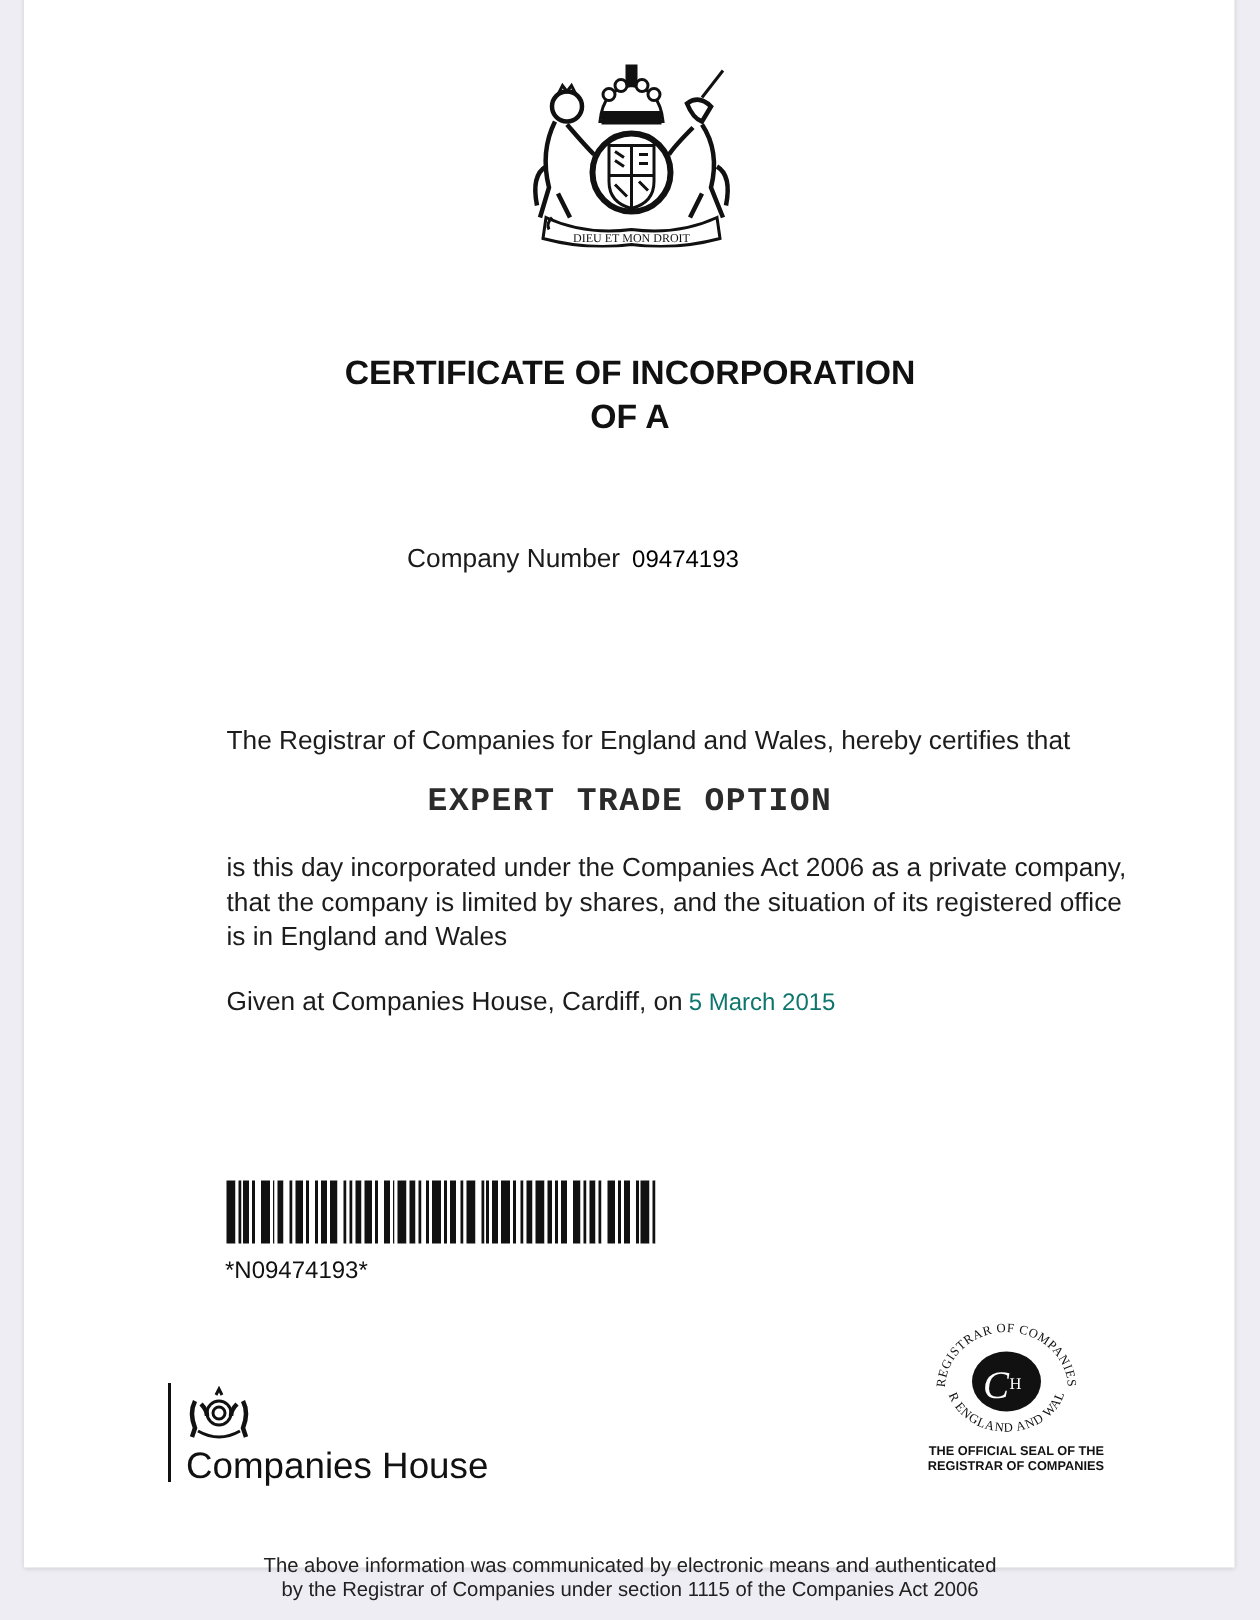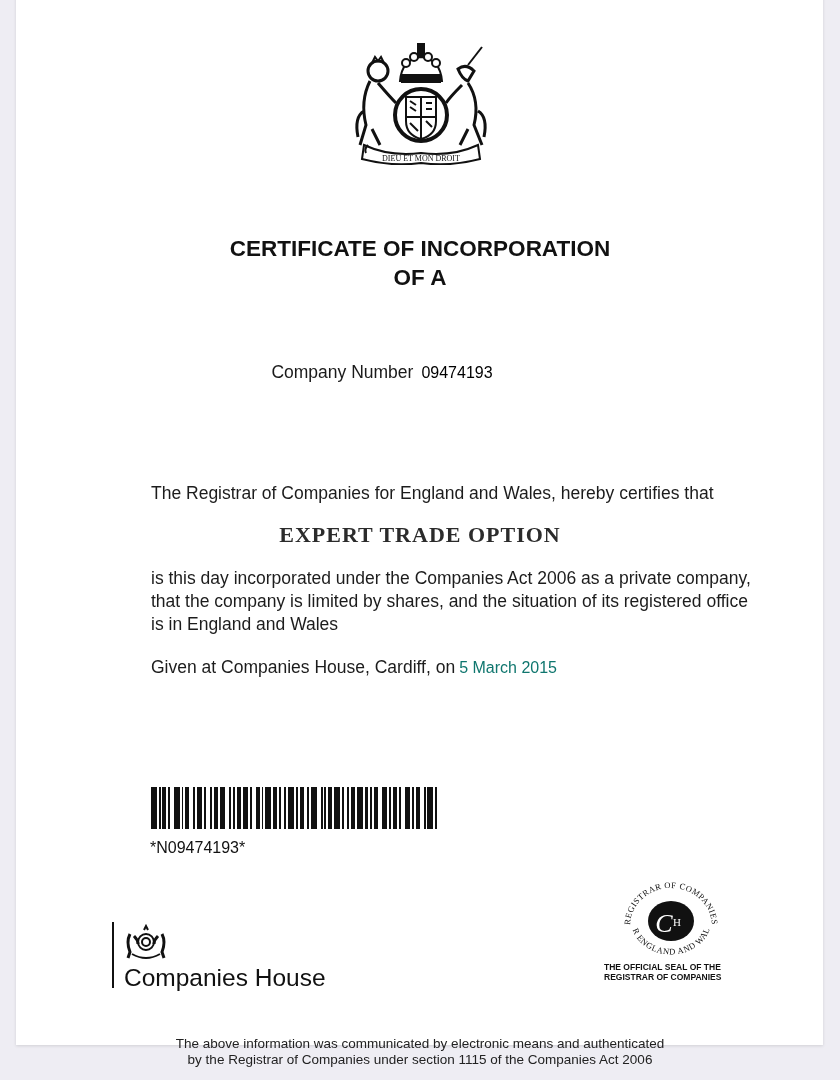--- a/index.html
+++ b/index.html
@@ -32,21 +32,21 @@
     font-size:17.5px; color:#1a1a1a;
   }
   .company-number .num { font-size:16px; margin-left:8px; color:#000; }
   .body-text {
     position:absolute; left:151px; width:610px;
     font-size:17.5px; line-height:23px; color:#1c1c1c;
   }
   .p1 { top:482px; }
   .company-name {
     position:absolute; top:522px; left:0; width:840px; text-align:center;
-    font-family:Liberation Serif, serif; font-weight:bold; font-size:22px;
+    font-family:Liberation Mono, monospace; font-weight:bold; font-size:22px;
     letter-spacing:1px; color:#2b2b2b;
   }
   .p2 { top:567px; }
   .p3 { top:656px; }
   .p3 .date { font-size:16px; color:#0f766e; margin-left:4px; }
   .barcode {
     position:absolute; left:151px; top:787px; width:290px; height:42px;
     display:flex; align-items:stretch;
   }
   .barcode span { display:block; height:100%; }
@@ -60,21 +60,21 @@
     position:absolute; left:0; top:0; width:2px; height:66px; background:#111;
   }
   .ch-crest { position:absolute; left:12px; top:2px; width:44px; height:38px; }
   .ch-name {
     position:absolute; left:12px; top:42px; font-size:24.5px; color:#111; white-space:nowrap;
   }
   .seal {
     position:absolute; left:612px; top:876px; width:118px; height:110px;
   }
   .seal-caption {
-    position:absolute; left:604px; top:962px; width:132px; text-align:left;
+    position:absolute; left:604px; top:962px; width:132px; text-align:right;
     font-size:8.5px; font-weight:bold; line-height:10px; color:#111;
   }
   .footer-text {
     position:absolute; left:0; width:840px; top:1036px; text-align:center;
     font-size:13.5px; line-height:16px; color:#222;
   }
 </style>
 </head>
 <body>
 

